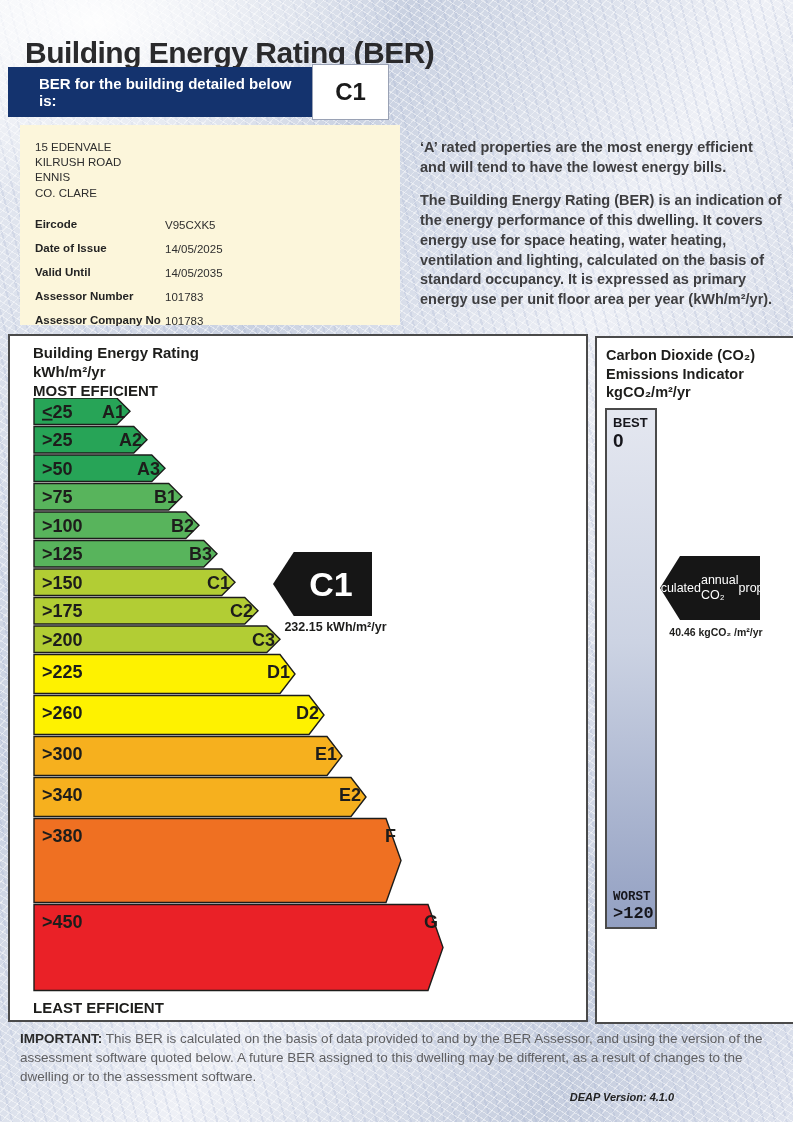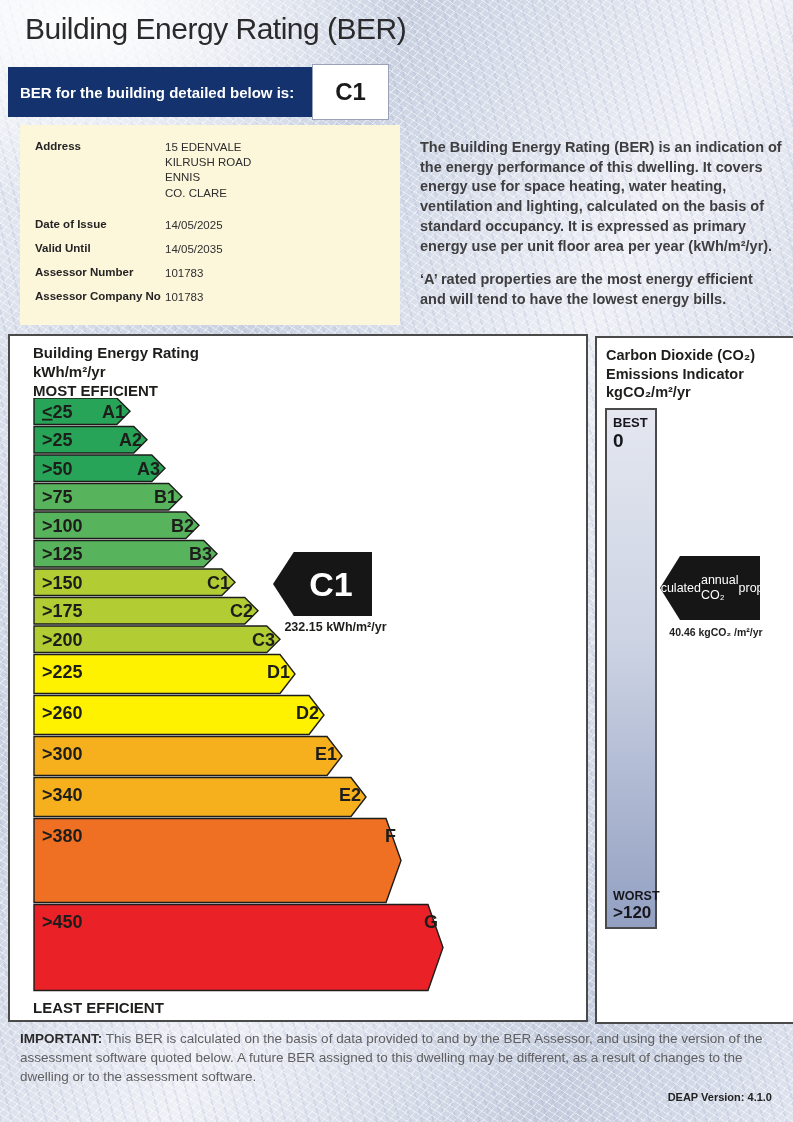--- a/index.html
+++ b/index.html
@@ -10,27 +10,27 @@
     position:relative; width:793px; height:1122px; overflow:hidden; margin:0 auto;
     background:
       radial-gradient(ellipse 430px 250px at 12% 2%, rgba(255,255,255,.95), rgba(255,255,255,0) 72%),
       repeating-linear-gradient(32deg,  rgba(255,255,255,.45) 0 1px, rgba(255,255,255,0) 1px 6px),
       repeating-linear-gradient(-48deg, rgba(255,255,255,.40) 0 1px, rgba(255,255,255,0) 1px 7px),
       repeating-linear-gradient(75deg,  rgba(140,155,195,.16) 0 2px, rgba(255,255,255,0) 2px 11px),
       linear-gradient(118deg, #eaedf4 0%, #c9d1e1 30%, #eef0f6 55%, #c5cdde 82%, #dfe3ee 100%);
   }
 
   .page-title {
-    position:absolute; left:25px; top:12px;
-    font-size:30px; font-weight:normal; color:#2a2a2c; letter-spacing:-.5px;
+    position:absolute; left:25px; top:36px;
+    font-size:30px; font-weight:bold; color:#2a2a2c; letter-spacing:-.5px;
   }
 
   .banner {
     position:absolute; left:8px; top:67px; width:304px; height:50px;
-    background:#14336e; display:flex; align-items:center; padding-left:12px;
+    background:#14336e; display:flex; align-items:center; padding-left:31px;
   }
   .banner-label { color:#ffffff; font-size:15px; font-weight:bold; }
   .grade-box {
     position:absolute; left:312px; top:64px; width:77px; height:56px;
     background:#ffffff; border:1px solid #9aa2b5;
     display:flex; align-items:center; justify-content:center;
     font-size:24px; font-weight:bold; color:#1a1a1a;
   }
 
   .details-card {
@@ -64,84 +64,87 @@
     font-size:12.5px; font-weight:bold; color:#1d1d1b; }
 
   .co2-head { position:absolute; left:9px; top:8px; font-size:14.5px; font-weight:bold; color:#1d1d1b; line-height:18.5px; }
   .co2-bar {
     position:absolute; left:8px; top:70px; width:52px; height:521px;
     background:linear-gradient(#e4e7f0 0%, #ccd3e3 45%, #93a0c2 100%);
     border:2px solid #4a4a4a; padding:5px 0 4px 6px;
   }
   .co2-best-label  { font-size:13px; font-weight:bold; color:#16161c; }
   .co2-best-value  { font-size:19px; font-weight:bold; color:#16161c; }
-  .co2-worst { position:absolute; left:6px; bottom:4px; }
+  .co2-worst { position:absolute; left:6px; bottom:4px;font-family:Liberation Mono, monospace; }
   .co2-worst-label { font-size:12.5px; font-weight:bold; color:#16161c; }
   .co2-worst-value { font-size:17px; font-weight:bold; color:#16161c; }
 
   .co2-arrow {
     position:absolute; left:63px; top:218px; width:100px; height:64px; background:#161616;
     clip-path:polygon(0% 50%, 20% 0%, 100% 0%, 100% 100%, 20% 100%);
     display:flex; flex-direction:row; align-items:center; justify-content:center; padding-left:16px;
   }
   .co2-arrow span { color:#ffffff; font-size:12.5px; line-height:1.2; }
   .co2-value { position:absolute; left:56px; top:288px; width:126px; text-align:center;
     font-size:10.5px; font-weight:bold; color:#1d1d1b; }
   .co2-caption { position:absolute; left:9px; top:600px; width:174px;
     font-size:14.5px; font-weight:bold; color:#232325; line-height:1.3; }
 
   .footer { position:absolute; left:20px; top:1029px; width:754px;
     font-size:13.5px; color:#5f5f61; line-height:1.42; }
   .footer .imp { font-weight:bold; color:#2b2b2b; }
-  .deap { position:absolute; left:472px; top:1091px; width:300px; text-align:right;
-    font-size:11px; font-weight:bold; color:#222; }
+  .deap { position:absolute; left:472px; top:1091px; width:300px; text-align:center;
+    font-size:11px; font-weight:bold; color:#222;font-style:italic; }
 </style>
 </head>
 <body>
 
 <div class="page">
 
   <h1 class="page-title">Building Energy Rating (BER)</h1>
 
   <div class="banner">
     <span class="banner-label">BER for the building detailed below is:</span>
   </div>
   <div class="grade-box">C1</div>
 
   <div class="details-card">
     <div>
         <div class="details-row multiline">
-          <span class="details-label">Address</span>
           <span class="details-value">15 EDENVALE
 KILRUSH ROAD
 ENNIS
 CO. CLARE</span>
         </div>
         <div class="details-row">
+          <span class="details-label">Eircode</span>
+          <span class="details-value">V95CXK5</span>
+        </div>
+        <div class="details-row">
           <span class="details-label">Date of Issue</span>
           <span class="details-value">14/05/2025</span>
         </div>
         <div class="details-row">
           <span class="details-label">Valid Until</span>
           <span class="details-value">14/05/2035</span>
         </div>
         <div class="details-row">
           <span class="details-label">Assessor Number</span>
           <span class="details-value">101783</span>
         </div>
         <div class="details-row">
           <span class="details-label">Assessor Company No</span>
           <span class="details-value">101783</span>
         </div>
       </div>
   </div>
 
   <div class="description">
+    <p>‘A’ rated properties are the most energy efficient and will tend to have the lowest energy bills.</p>
     <p>The Building Energy Rating (BER) is an indication of the energy performance of this dwelling.  It covers energy use for space heating, water heating, ventilation and lighting, calculated on the basis of standard occupancy. It is expressed as primary energy use per unit floor area per year (kWh/m²/yr).</p>
-    <p>‘A’ rated properties are the most energy efficient and will tend to have the lowest energy bills.</p>
   </div>
 
   <div class="panel scale-panel">
     <div class="scale-head">
       <div>Building Energy Rating</div>
       <div>kWh/m²/yr</div>
       <div>MOST EFFICIENT</div>
     </div>
 
     <svg id="scale-svg" class="scale-svg" width="470" height="596" viewBox="0 0 470 596">

